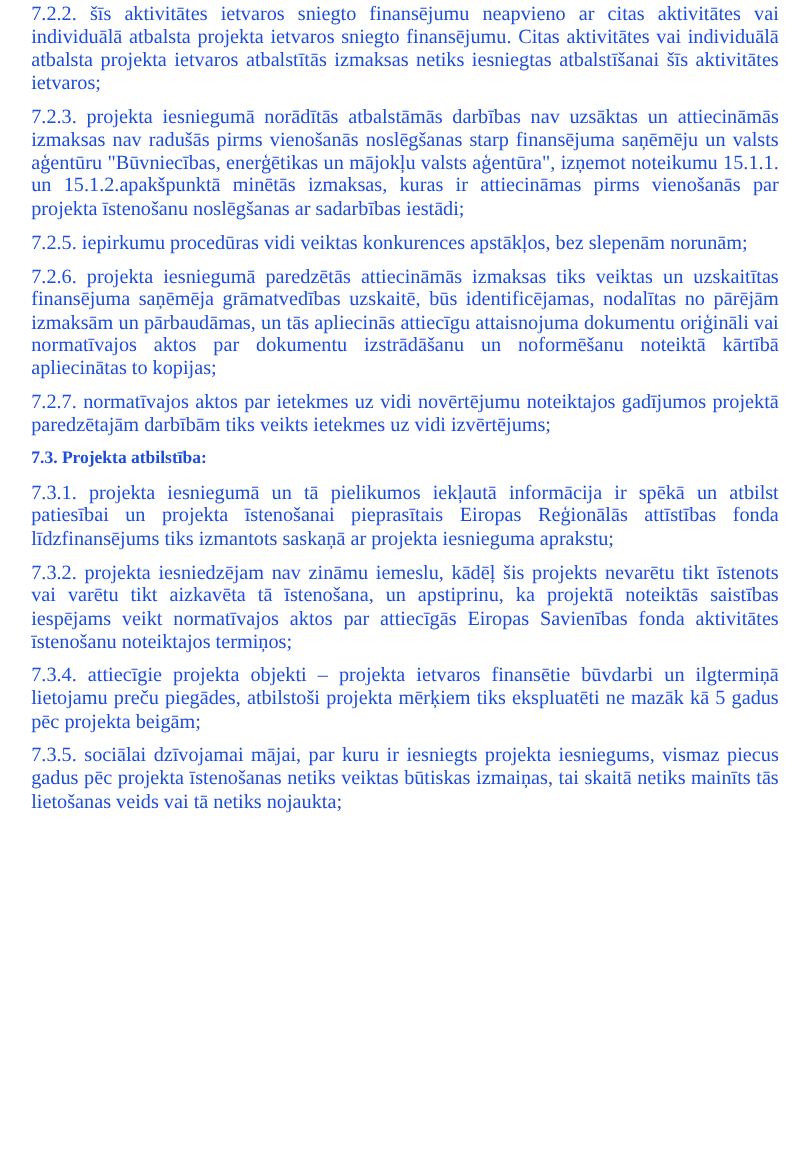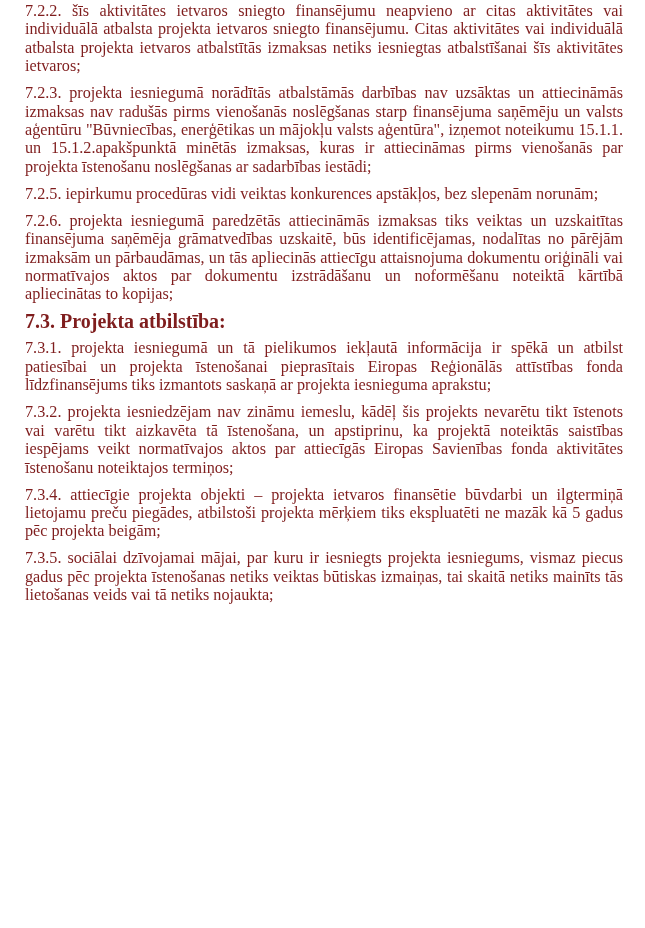--- a/index.html
+++ b/index.html
@@ -6,48 +6,49 @@
   body { width: 645px; height: 928px; overflow: hidden; }
   .page {
     position: relative;
     width: 645px;
     height: 928px;
     box-sizing: border-box;
     padding: 2px 22px 0 25px;
     font-family: "Liberation Serif", serif;
     font-size: 16.2px;
     line-height: 18.4px;
-    color: #7f1d1d;
+    color: #1d4ed8;
   }
   .para {
     margin: 0 0 8.6px 0;
     text-align: justify;
     text-justify: inter-word;
   }
   .heading {
     margin: 0 0 8.6px 0;
     font-weight: bold;
-    font-size: 20px;
+    font-size: 14px;
   }
   .num { }
 </style>
 </head>
 <body>
 
 <div class="page">
 
   <p class="para"><span class="num">7.2.2.</span> <span>šīs aktivitātes ietvaros sniegto finansējumu neapvieno ar citas aktivitātes vai individuālā atbalsta projekta ietvaros sniegto finansējumu. Citas aktivitātes vai individuālā atbalsta projekta ietvaros atbalstītās izmaksas netiks iesniegtas atbalstīšanai šīs aktivitātes ietvaros;</span></p>
 
   <p class="para"><span class="num">7.2.3.</span> <span>projekta iesniegumā norādītās atbalstāmās darbības nav uzsāktas un attiecināmās izmaksas nav radušās pirms vienošanās noslēgšanas starp finansējuma saņēmēju un valsts aģentūru "Būvniecības, enerģētikas un mājokļu valsts aģentūra", izņemot noteikumu 15.1.1. un 15.1.2.apakšpunktā minētās izmaksas, kuras ir attiecināmas pirms vienošanās par projekta īstenošanu noslēgšanas ar sadarbības iestādi;</span></p>
 
 
   <p class="para"><span class="num">7.2.5.</span> <span>iepirkumu procedūras vidi veiktas konkurences apstākļos, bez slepenām norunām;</span></p>
 
   <p class="para"><span class="num">7.2.6.</span> <span>projekta iesniegumā paredzētās attiecināmās izmaksas tiks veiktas un uzskaitītas finansējuma saņēmēja grāmatvedības uzskaitē, būs identificējamas, nodalītas no pārējām izmaksām un pārbaudāmas, un tās apliecinās attiecīgu attaisnojuma dokumentu oriģināli vai  normatīvajos aktos par dokumentu izstrādāšanu un noformēšanu noteiktā kārtībā apliecinātas to kopijas;</span></p>
 
+  <p class="para"><span class="num">7.2.7.</span> <span>normatīvajos aktos par ietekmes uz vidi novērtējumu noteiktajos gadījumos projektā paredzētajām darbībām tiks veikts ietekmes uz vidi izvērtējums;</span></p>
 
   <p class="heading">7.3. Projekta atbilstība:</p>
 
   <p class="para"><span class="num">7.3.1.</span> <span>projekta iesniegumā un tā pielikumos iekļautā informācija ir spēkā un atbilst patiesībai un projekta īstenošanai pieprasītais Eiropas Reģionālās attīstības fonda līdzfinansējums tiks izmantots saskaņā ar projekta iesnieguma aprakstu;</span></p>
 
   <p class="para"><span class="num">7.3.2.</span> <span>projekta iesniedzējam nav zināmu iemeslu, kādēļ šis projekts nevarētu tikt īstenots vai varētu tikt aizkavēta tā īstenošana, un apstiprinu, ka projektā noteiktās saistības iespējams veikt normatīvajos aktos par attiecīgās Eiropas Savienības fonda aktivitātes īstenošanu noteiktajos termiņos;</span></p>
 
 
   <p class="para"><span class="num">7.3.4.</span> <span>attiecīgie projekta objekti – projekta ietvaros finansētie būvdarbi un ilgtermiņā lietojamu preču piegādes, atbilstoši projekta mērķiem tiks ekspluatēti ne mazāk kā 5 gadus pēc projekta beigām;</span></p>
 

